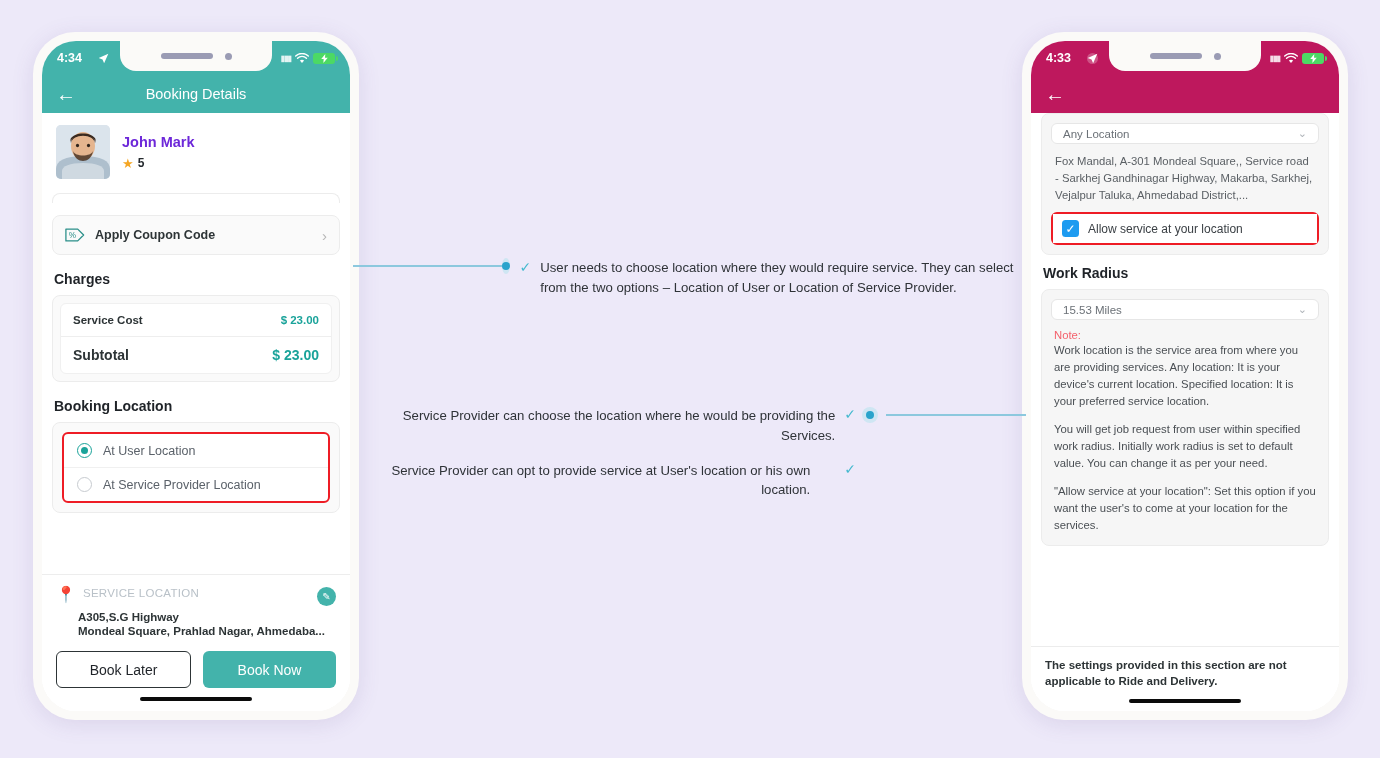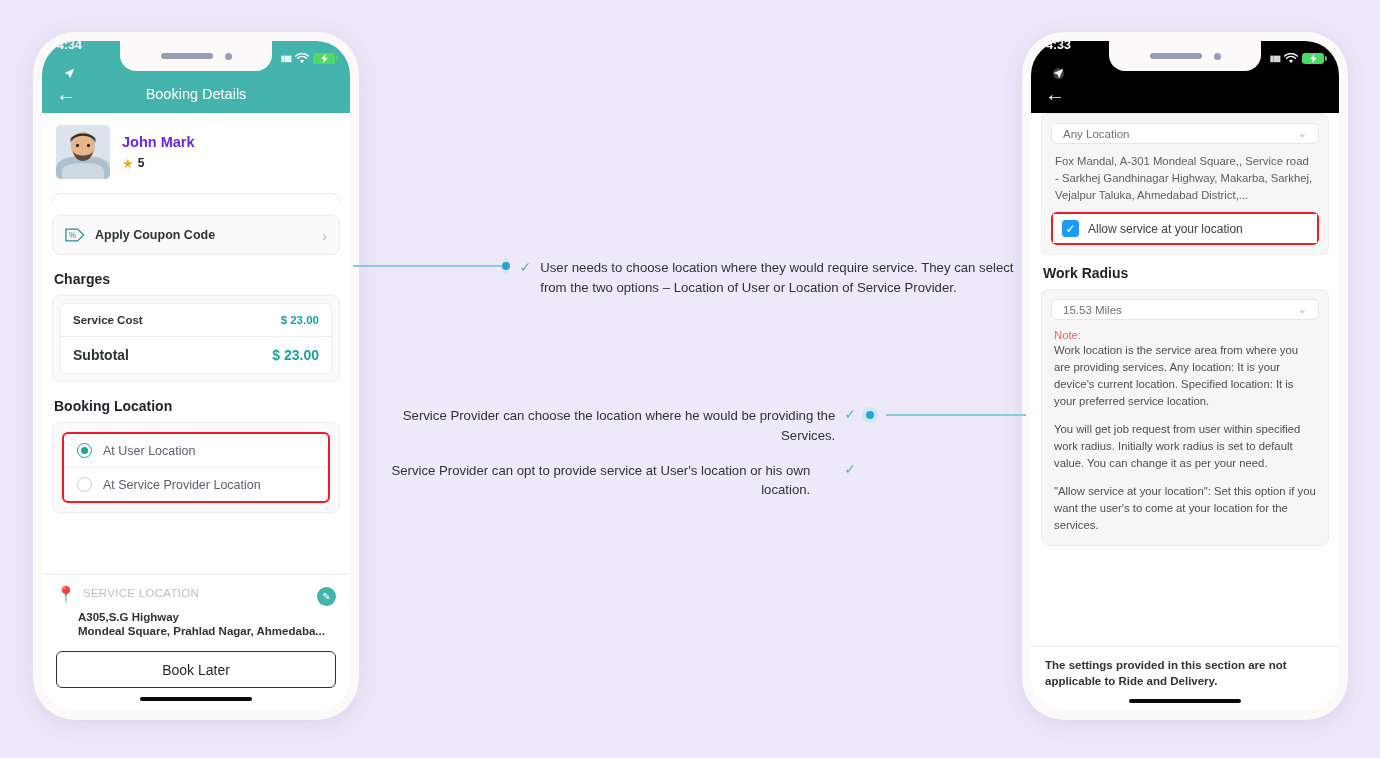--- a/index.html
+++ b/index.html
@@ -34,21 +34,21 @@
   .statusbar {
     position: relative;
     height: 34px;
     flex: 0 0 34px;
     display: flex; align-items: center;
     justify-content: space-between;
     padding: 0 15px;
     color: #fff;
     font-size: 12.5px; font-weight: bold;
   }
-  .sb-left { display: flex; align-items: center; gap: 16px; z-index: 3; flex-direction: column; }
+  .sb-left { display: flex; align-items: center; gap: 16px; z-index: 3; }
   .sb-right { display: flex; align-items: center; gap: 4px; z-index: 3; }
   .notch {
     position: absolute;
     left: 50%; transform: translateX(-50%);
     top: 0;
     width: 152px; height: 30px;
     background: #fbfaf8;
     border-bottom-left-radius: 16px;
     border-bottom-right-radius: 16px;
     display: flex; align-items: center; justify-content: center; gap: 12px;
@@ -79,21 +79,21 @@
   .appbar .back { font-size: 20px; line-height: 1; cursor: pointer; }
   .appbar .title {
     position: absolute; left: 0; right: 0;
     text-align: center;
     font-size: 14.5px;
     pointer-events: none;
   }
 
   
   .teal .statusbar, .teal .appbar { background: #43b3ab; }
-  .blue .statusbar, .blue .appbar { background: #000000; }
+  .blue .statusbar, .blue .appbar { background: #be185d; }
 
   
   .screen-body { flex: 1 1 auto; overflow: hidden; position: relative; background: #fff; }
 
   
   .provider-card {
     display: flex; align-items: center; gap: 12px;
     padding: 12px 14px 14px 14px;
     background: #fff;
   }
@@ -380,20 +380,21 @@
         <div class="footer-panel">
           <div class="svc-loc-head">
             <span class="pin">📍</span>
             <span class="svc-loc-label">SERVICE LOCATION</span>
             <span class="edit-badge">✎</span>
           </div>
           <div class="addr1">A305,S.G Highway</div>
           <div class="addr2">Mondeal Square, Prahlad Nagar, Ahmedaba...</div>
           <div class="btn-row">
             <div class="btn btn-outline">Book Later</div>
+            <div class="btn btn-fill">Book Now</div>
           </div>
           <div class="home-bar"></div>
         </div>
 
       </div>
     </div>
   </div>
 
   <div class="phone blue" id="phone-right">
     <div class="phone-screen">

